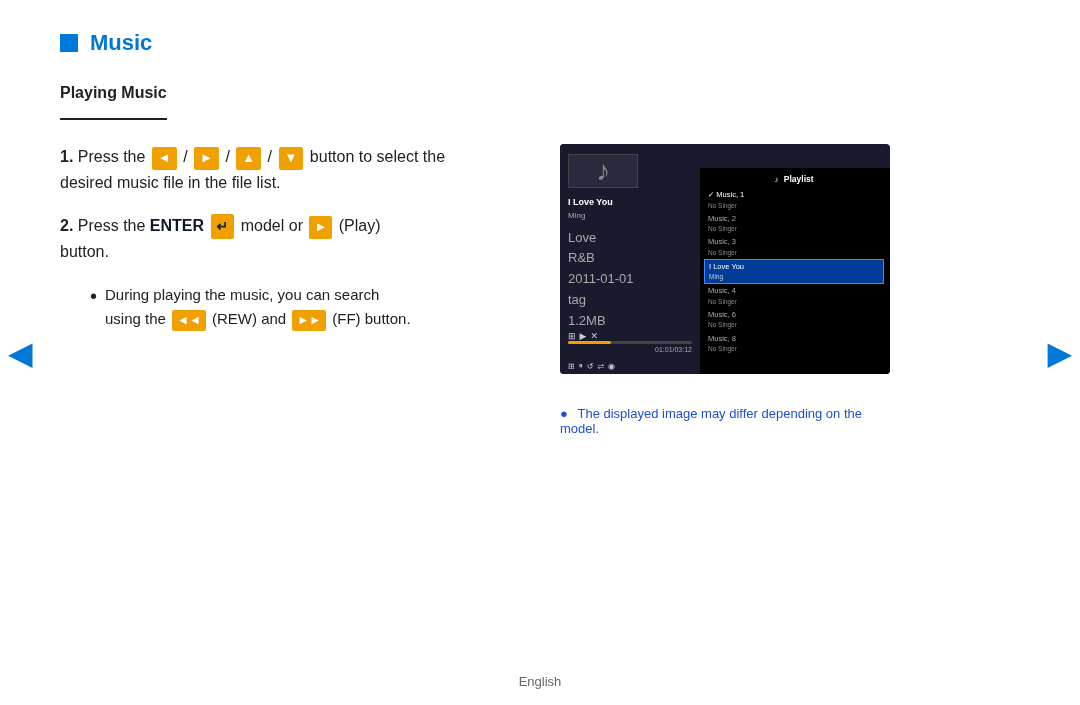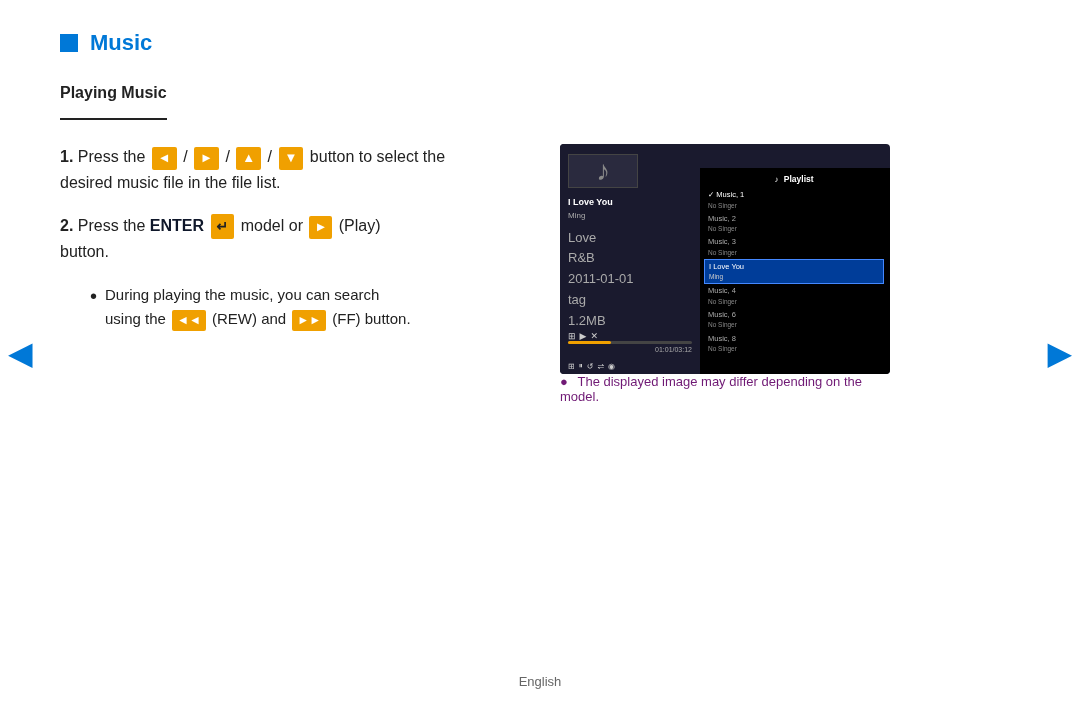--- a/index.html
+++ b/index.html
@@ -303,23 +303,23 @@
       position: absolute;
       right: 8px;
       top: 50%;
       transform: translateY(-50%);
       color: #0078d7;
       font-size: 32px;
       line-height: 1;
     }
 
     .note-section {
-      margin-top: 0;
+      margin-top: 32px;
       font-size: 13px;
-      color: #701a75;
+      color: #1d4ed8;
     }
 
     .footer {
       position: absolute;
       bottom: 16px;
       left: 0;
       right: 0;
       text-align: center;
       font-size: 13px;
       color: #666;

